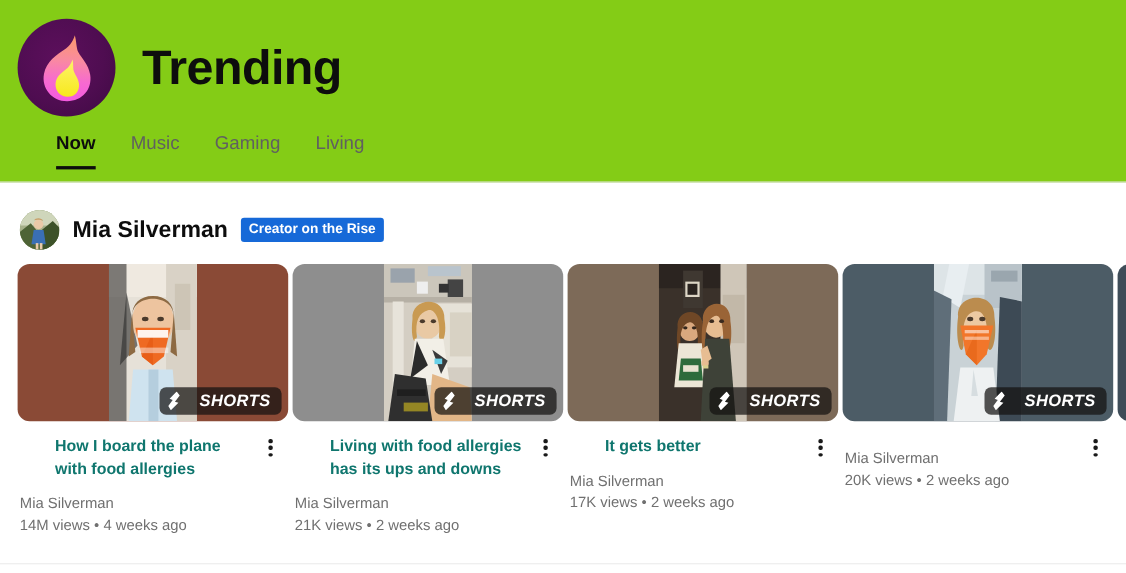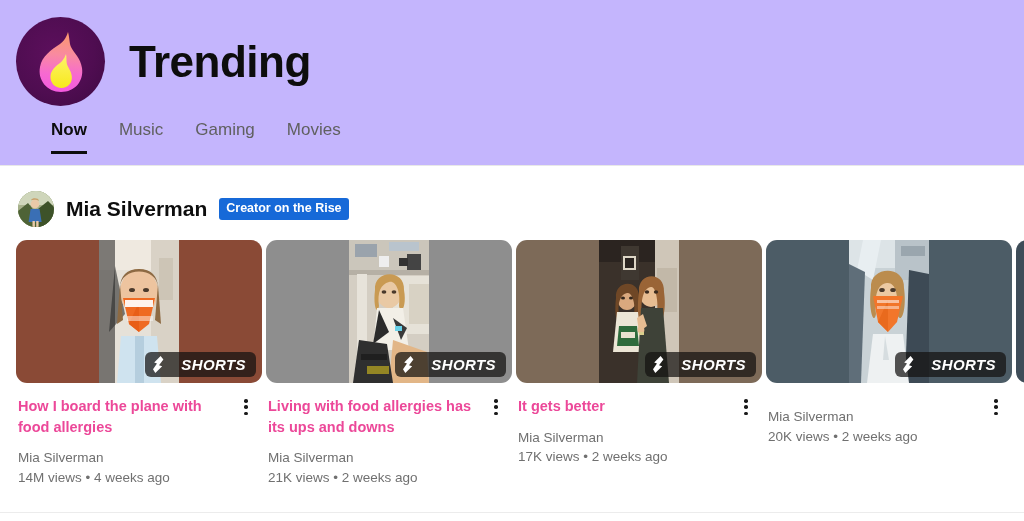--- a/index.html
+++ b/index.html
@@ -20,21 +20,21 @@
     background: #ffffff;
     overflow: hidden;
   }
 
   
   .header {
     position: absolute;
     left: 0; top: 0;
     width: 1024px;
     height: 166px;
-    background: #c4b5fd;
+    background: #84cc16;
   }
 
   .header-row {
     position: absolute;
     left: 16px; top: 17px;
     display: flex;
     align-items: center;
     gap: 24px;
   }
 
@@ -192,24 +192,25 @@
   }
 
   .card-meta {
     position: relative;
     padding: 13px 0 0 2px;
     width: 246px;
   }
   .card-title {
     font-size: 14.5px;
     font-weight: bold;
-    color: #ec4899;
+    color: #0f766e;
     line-height: 1.42;
     padding-right: 30px;
     word-wrap: break-word;
+    margin-left: 32px;
   }
   .card-channel {
     font-size: 13.5px;
     color: #707070;
     margin-top: 11px;
     line-height: 1.45;
   }
   .card-stats {
     font-size: 13.5px;
     color: #707070;
@@ -271,21 +272,21 @@
           </svg>
         </div>
       </div>
       <div class="page-title">Trending</div>
     </div>
 
     <div class="tabs">
       <div class="tab active">Now</div>
       <div class="tab">Music</div>
       <div class="tab">Gaming</div>
-      <div class="tab">Movies</div>
+      <div class="tab">Living</div>
     </div>
 
     <div class="header-divider"></div>
   </div>
 
   <div class="channel-row">
     <div class="channel-avatar">
       <svg viewBox="0 0 36 36" width="36" height="36" aria-hidden="true">
         <rect x="0" y="0" width="36" height="36" fill="#a6b08a"></rect>
         <rect x="0" y="0" width="36" height="14" fill="#cfd6bb"></rect>

